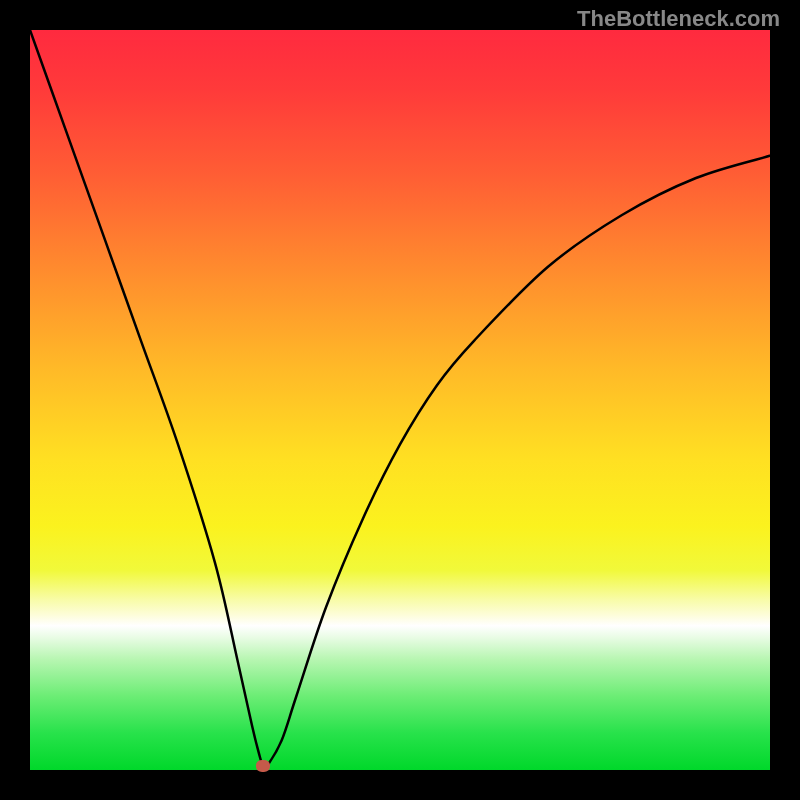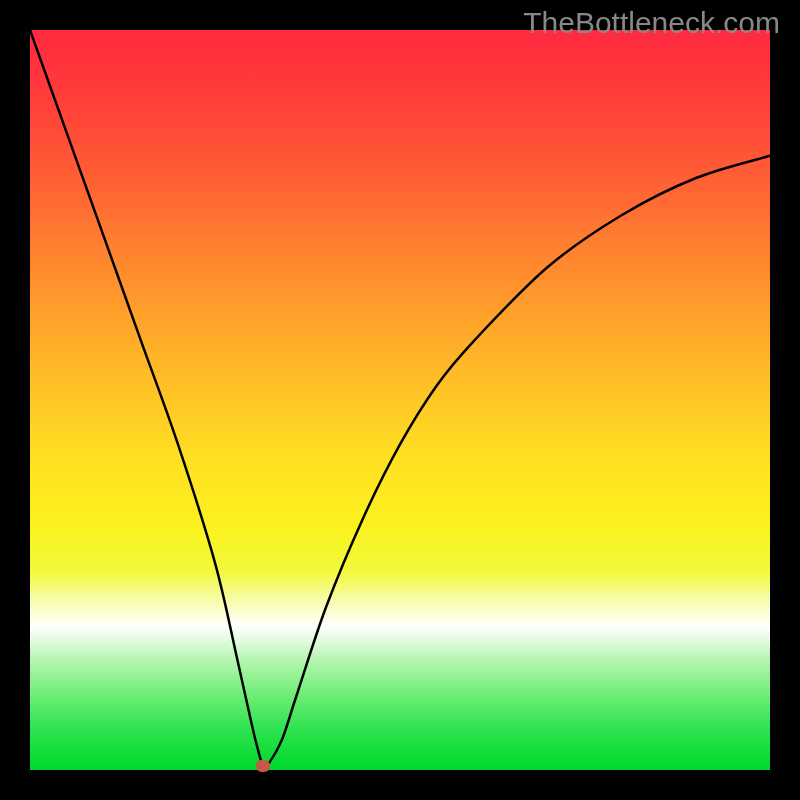--- a/index.html
+++ b/index.html
@@ -15,22 +15,22 @@
     width: 800px;
     height: 800px;
     background: #000;
     position: relative;
   }
   .watermark {
     position: absolute;
     top: 6px;
     right: 20px;
     color: #888;
-    font-size: 30px;
-    font-weight: 400;
+    font-size: 22px;
+    font-weight: 700;
     z-index: 10;
   }
   .plot-area {
     position: absolute;
     left: 30px;
     top: 30px;
     width: 740px;
     height: 740px;
     background: linear-gradient(to bottom,
       #ff2a3f 0%,

